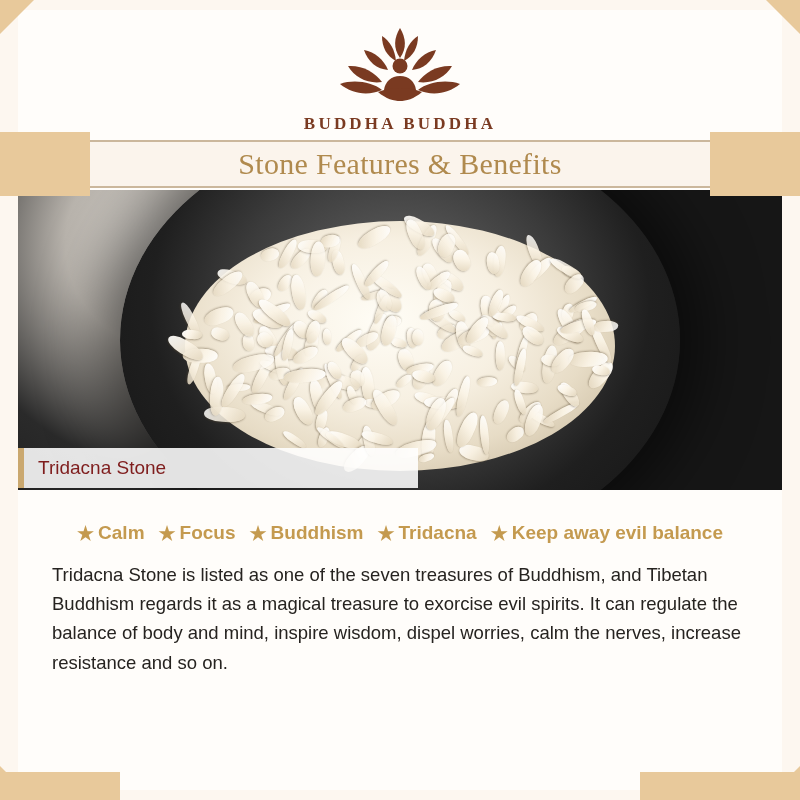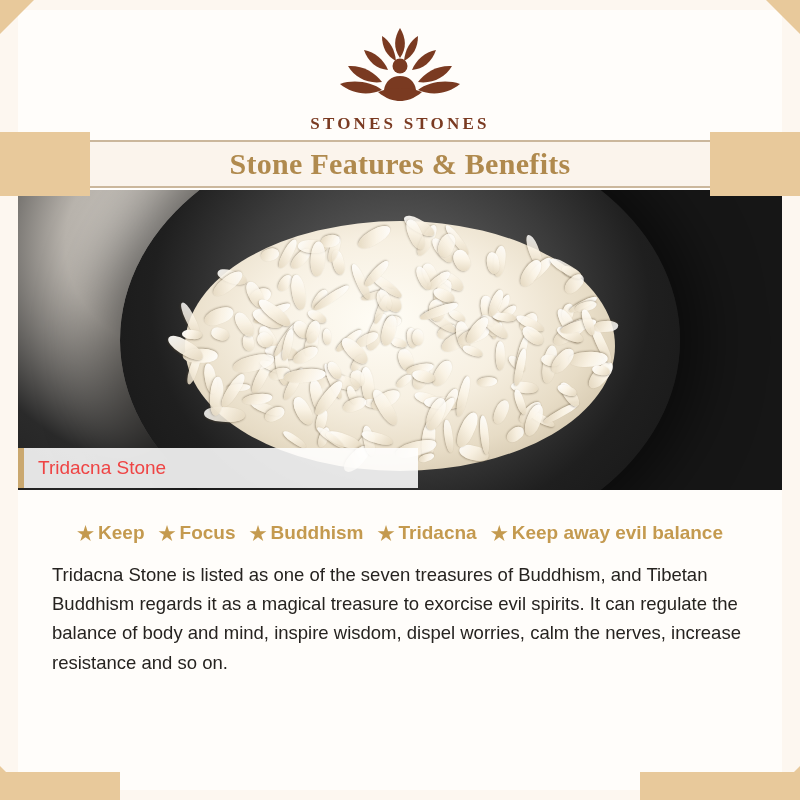--- a/index.html
+++ b/index.html
@@ -92,21 +92,21 @@
     border-top: 2px solid #cbb79c;
     border-bottom: 2px solid #cbb79c;
     box-sizing: border-box;
     display: flex;
     align-items: center;
     justify-content: center;
     z-index: 7;
   }
   .banner-title {
     font-family: "Liberation Serif", serif;
-    font-weight: bold;
+    font-weight: normal;
     font-size: 30px;
     color: #b08a4e;
     letter-spacing: 0.3px;
   }
   .banner-side {
     position: absolute;
     top: 132px;
     width: 90px;
     height: 64px;
     background: #e8c99b;
@@ -176,21 +176,21 @@
     z-index: 8;
   }
   .caption-accent {
     width: 6px;
     height: 40px;
     background: #caa86f;
   }
   .caption-text {
     margin-left: 14px;
     font-size: 19px;
-    color: #ef4444;
+    color: #7f1d1d;
     font-family: "Liberation Sans", sans-serif;
   }
 
   
   .body-block {
     position: absolute;
     top: 500px;
     left: 18px;
     width: 764px;
     height: 250px;
@@ -261,21 +261,21 @@
         <path d="M18 44 C25 56 38 62 52 60 C45 50 32 43 18 44 Z"></path>
         <path d="M122 44 C115 56 102 62 88 60 C95 50 108 43 122 44 Z"></path>
         <path d="M10 62 C22 72 38 74 52 68 C42 60 24 57 10 62 Z"></path>
         <path d="M130 62 C118 72 102 74 88 68 C98 60 116 57 130 62 Z"></path>
 
         <circle cx="70" cy="44" r="7.5"></circle>
         <path d="M70 54 C61 54 55 60 54 68 L86 68 C85 60 79 54 70 54 Z"></path>
         <path d="M48 70 C56 77 64 79 70 79 C76 79 84 77 92 70 C84 67 76 66 70 66 C64 66 56 67 48 70 Z"></path>
       </g>
     </svg>
-    <div class="brand-name">STONES STONES</div>
+    <div class="brand-name">BUDDHA BUDDHA</div>
   </div>
 
   <div class="banner-side left"></div>
   <div class="banner-side right"></div>
   <div class="banner">
     <div class="banner-title">Stone Features &amp; Benefits</div>
   </div>
 
   <div class="photo">
     <div class="photo-bg"></div>
@@ -477,21 +477,21 @@
 
   <div class="caption-bar">
     <div class="caption-accent"></div>
     <div class="caption-text">Tridacna Stone</div>
   </div>
 
   <div class="body-block">
     <div class="benefits" id="benefits">
         <div class="benefit">
           <span class="star">★</span>
-          <span>Keep</span>
+          <span>Calm</span>
         </div>
         <div class="benefit">
           <span class="star">★</span>
           <span>Focus</span>
         </div>
         <div class="benefit">
           <span class="star">★</span>
           <span>Buddhism</span>
         </div>
         <div class="benefit">

